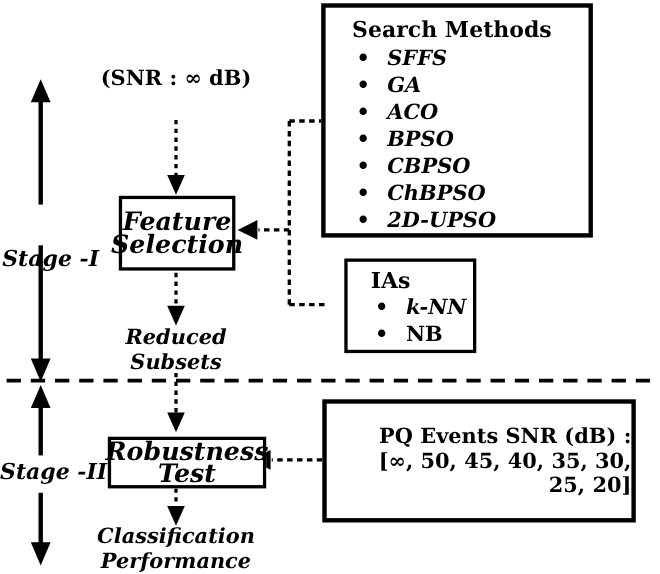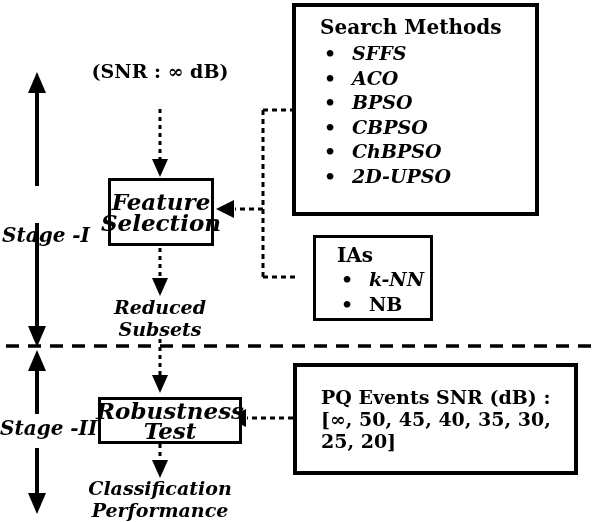--- a/index.html
+++ b/index.html
@@ -25,21 +25,21 @@
   .listbox li{position:relative;font-size:19px;font-weight:bold;font-style:italic;
               line-height:24.5px;padding-left:32px;}
   .listbox li::before{content:"\2022";position:absolute;left:4px;top:0;
               font-style:normal;font-size:19px;}
   .listbox li.upright{font-style:normal;}
   #search-methods-box{left:292px;top:3px;width:247px;height:213px;padding:8px 16px 0 24px;}
   #ias-box{left:313px;top:235px;width:120px;height:86px;border-width:3px;padding:5px 0 0 21px;}
   #ias-box ul{margin-top:0;}
   #ias-box li{line-height:25px;}
   #pq-snr-box{left:293px;top:363px;width:285px;height:112px;
-      display:flex;flex-direction:column;justify-content:center;padding-left:24px;}
+      display:flex;flex-direction:column;justify-content:center;padding-left:24px;text-align:right;}
   #pq-snr-box .pq-line{font-size:19px;font-weight:bold;line-height:22px;}
 </style>
 </head>
 <body>
 
 <div id="canvas">
 
   <svg id="wires" viewBox="0 0 600 522" xmlns="http://www.w3.org/2000/svg">
 
     <g stroke="#000" fill="#000">
@@ -117,20 +117,21 @@
 
   <div class="abs ctr lbl bi" style="left:55px;top:477px;width:210px;">
     <div>Classification</div>
     <div>Performance</div>
   </div>
 
   <div class="listbox" id="search-methods-box">
     <div class="title">Search Methods</div>
     <ul>
       <li>SFFS</li>
+      <li>GA</li>
       <li>ACO</li>
       <li>BPSO</li>
       <li>CBPSO</li>
       <li>ChBPSO</li>
       <li>2D-UPSO</li>
     </ul>
   </div>
 
   <div class="listbox" id="ias-box">
     <div class="title">IAs</div>

